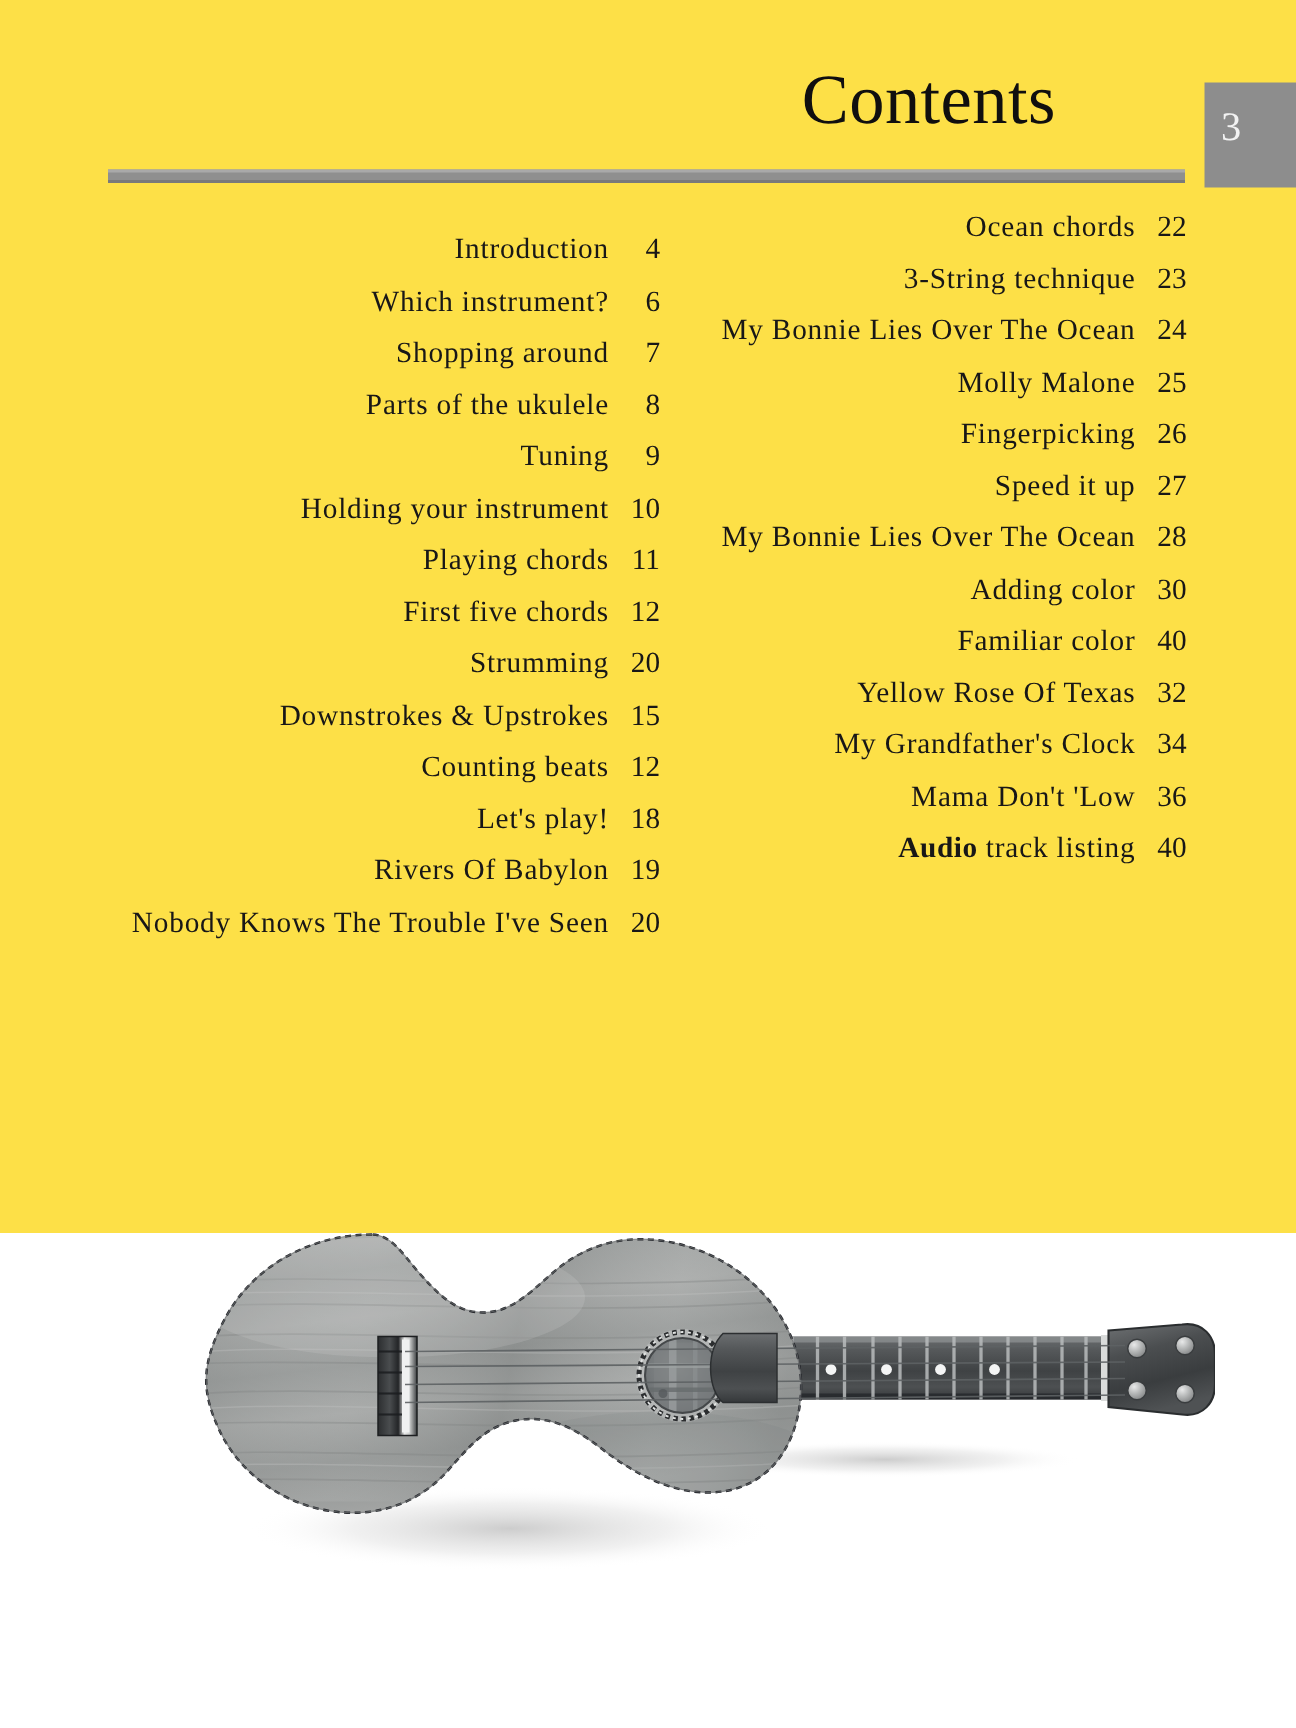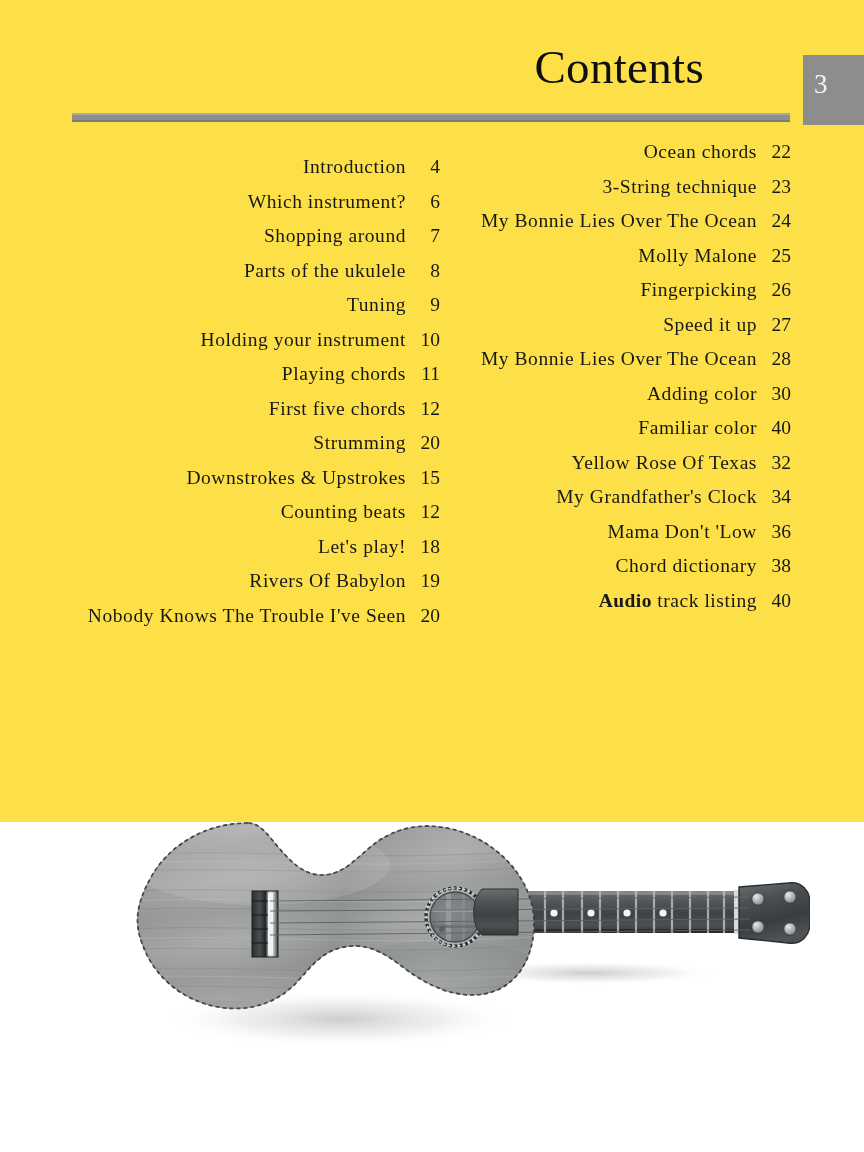--- a/index.html
+++ b/index.html
@@ -180,24 +180,20 @@
           <span class="toc-label">Yellow Rose Of Texas</span>
           <span class="toc-num">32</span>
         </div>
         <div class="toc-row">
           <span class="toc-label">My Grandfather's Clock</span>
           <span class="toc-num">34</span>
         </div>
         <div class="toc-row">
           <span class="toc-label">Mama Don't 'Low</span>
           <span class="toc-num">36</span>
-        </div>
-        <div class="toc-row">
-          <span class="toc-label">Chord dictionary</span>
-          <span class="toc-num">38</span>
         </div>
         <div class="toc-row">
           <span class="toc-label"><b>Audio</b> track listing</span>
           <span class="toc-num">40</span>
         </div>
       </div>
   </div>
 
   <div class="uke-wrap">
     <svg class="uke" viewBox="0 0 700 250" preserveAspectRatio="none">

